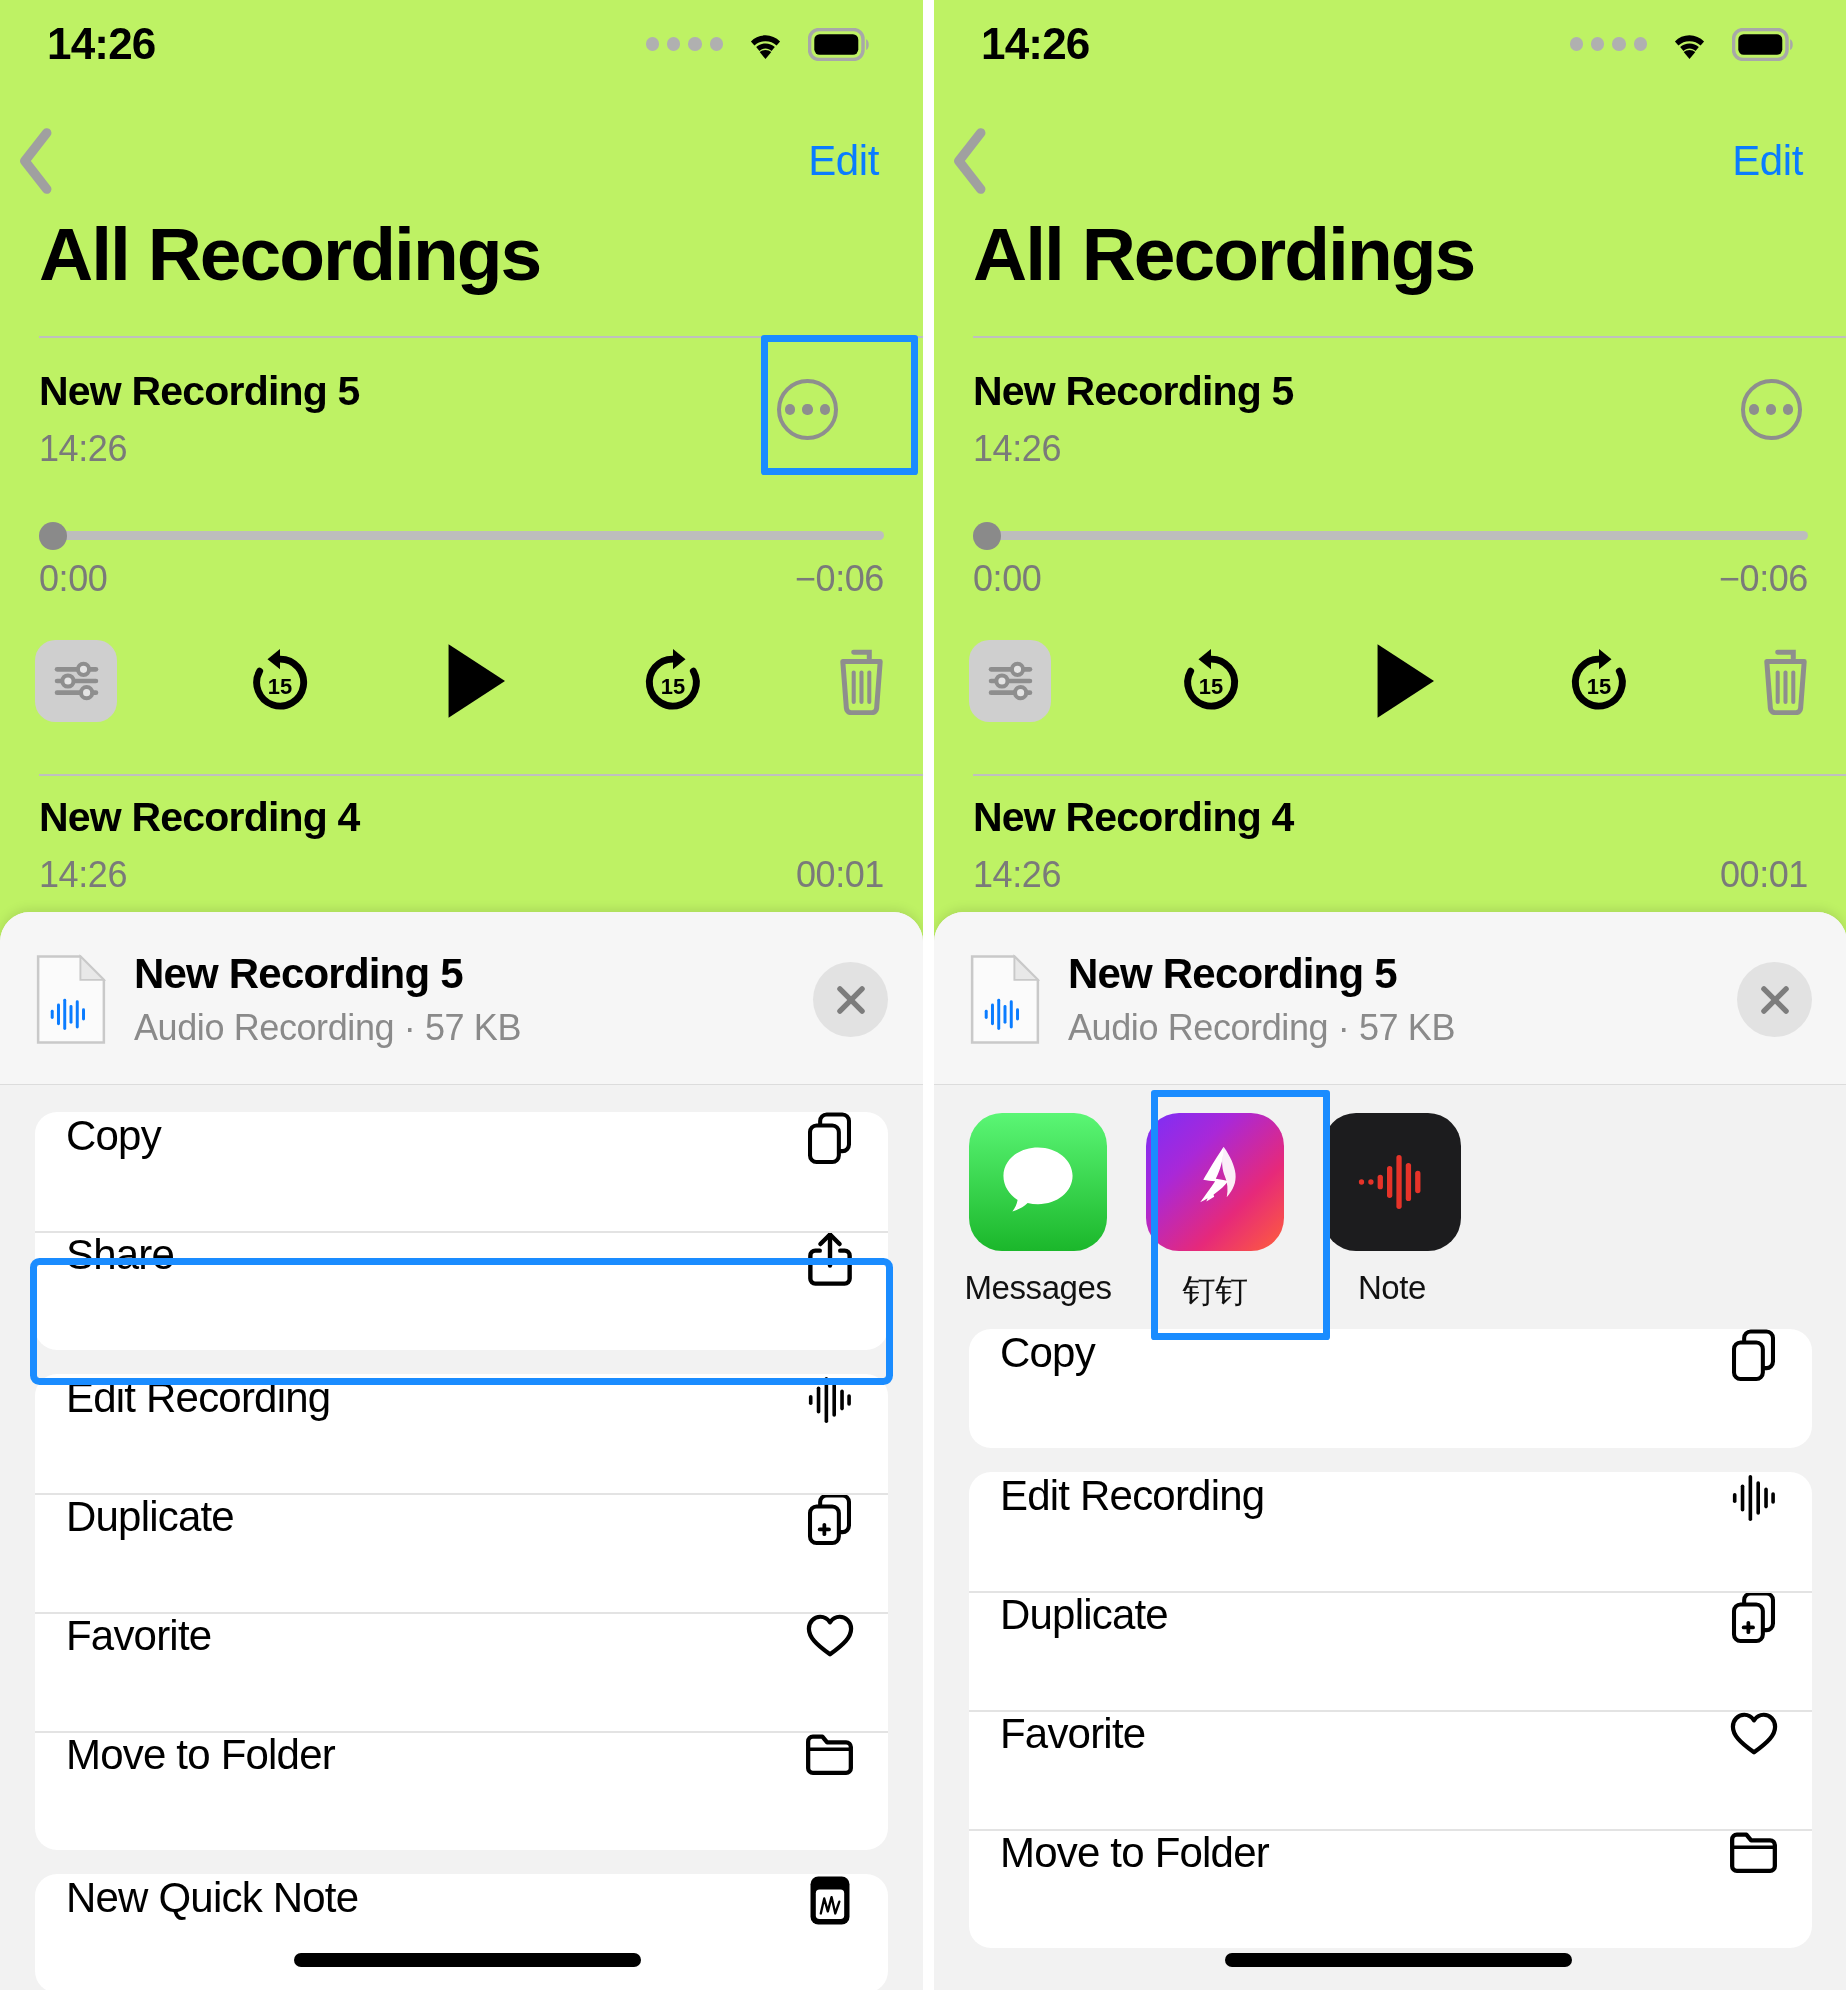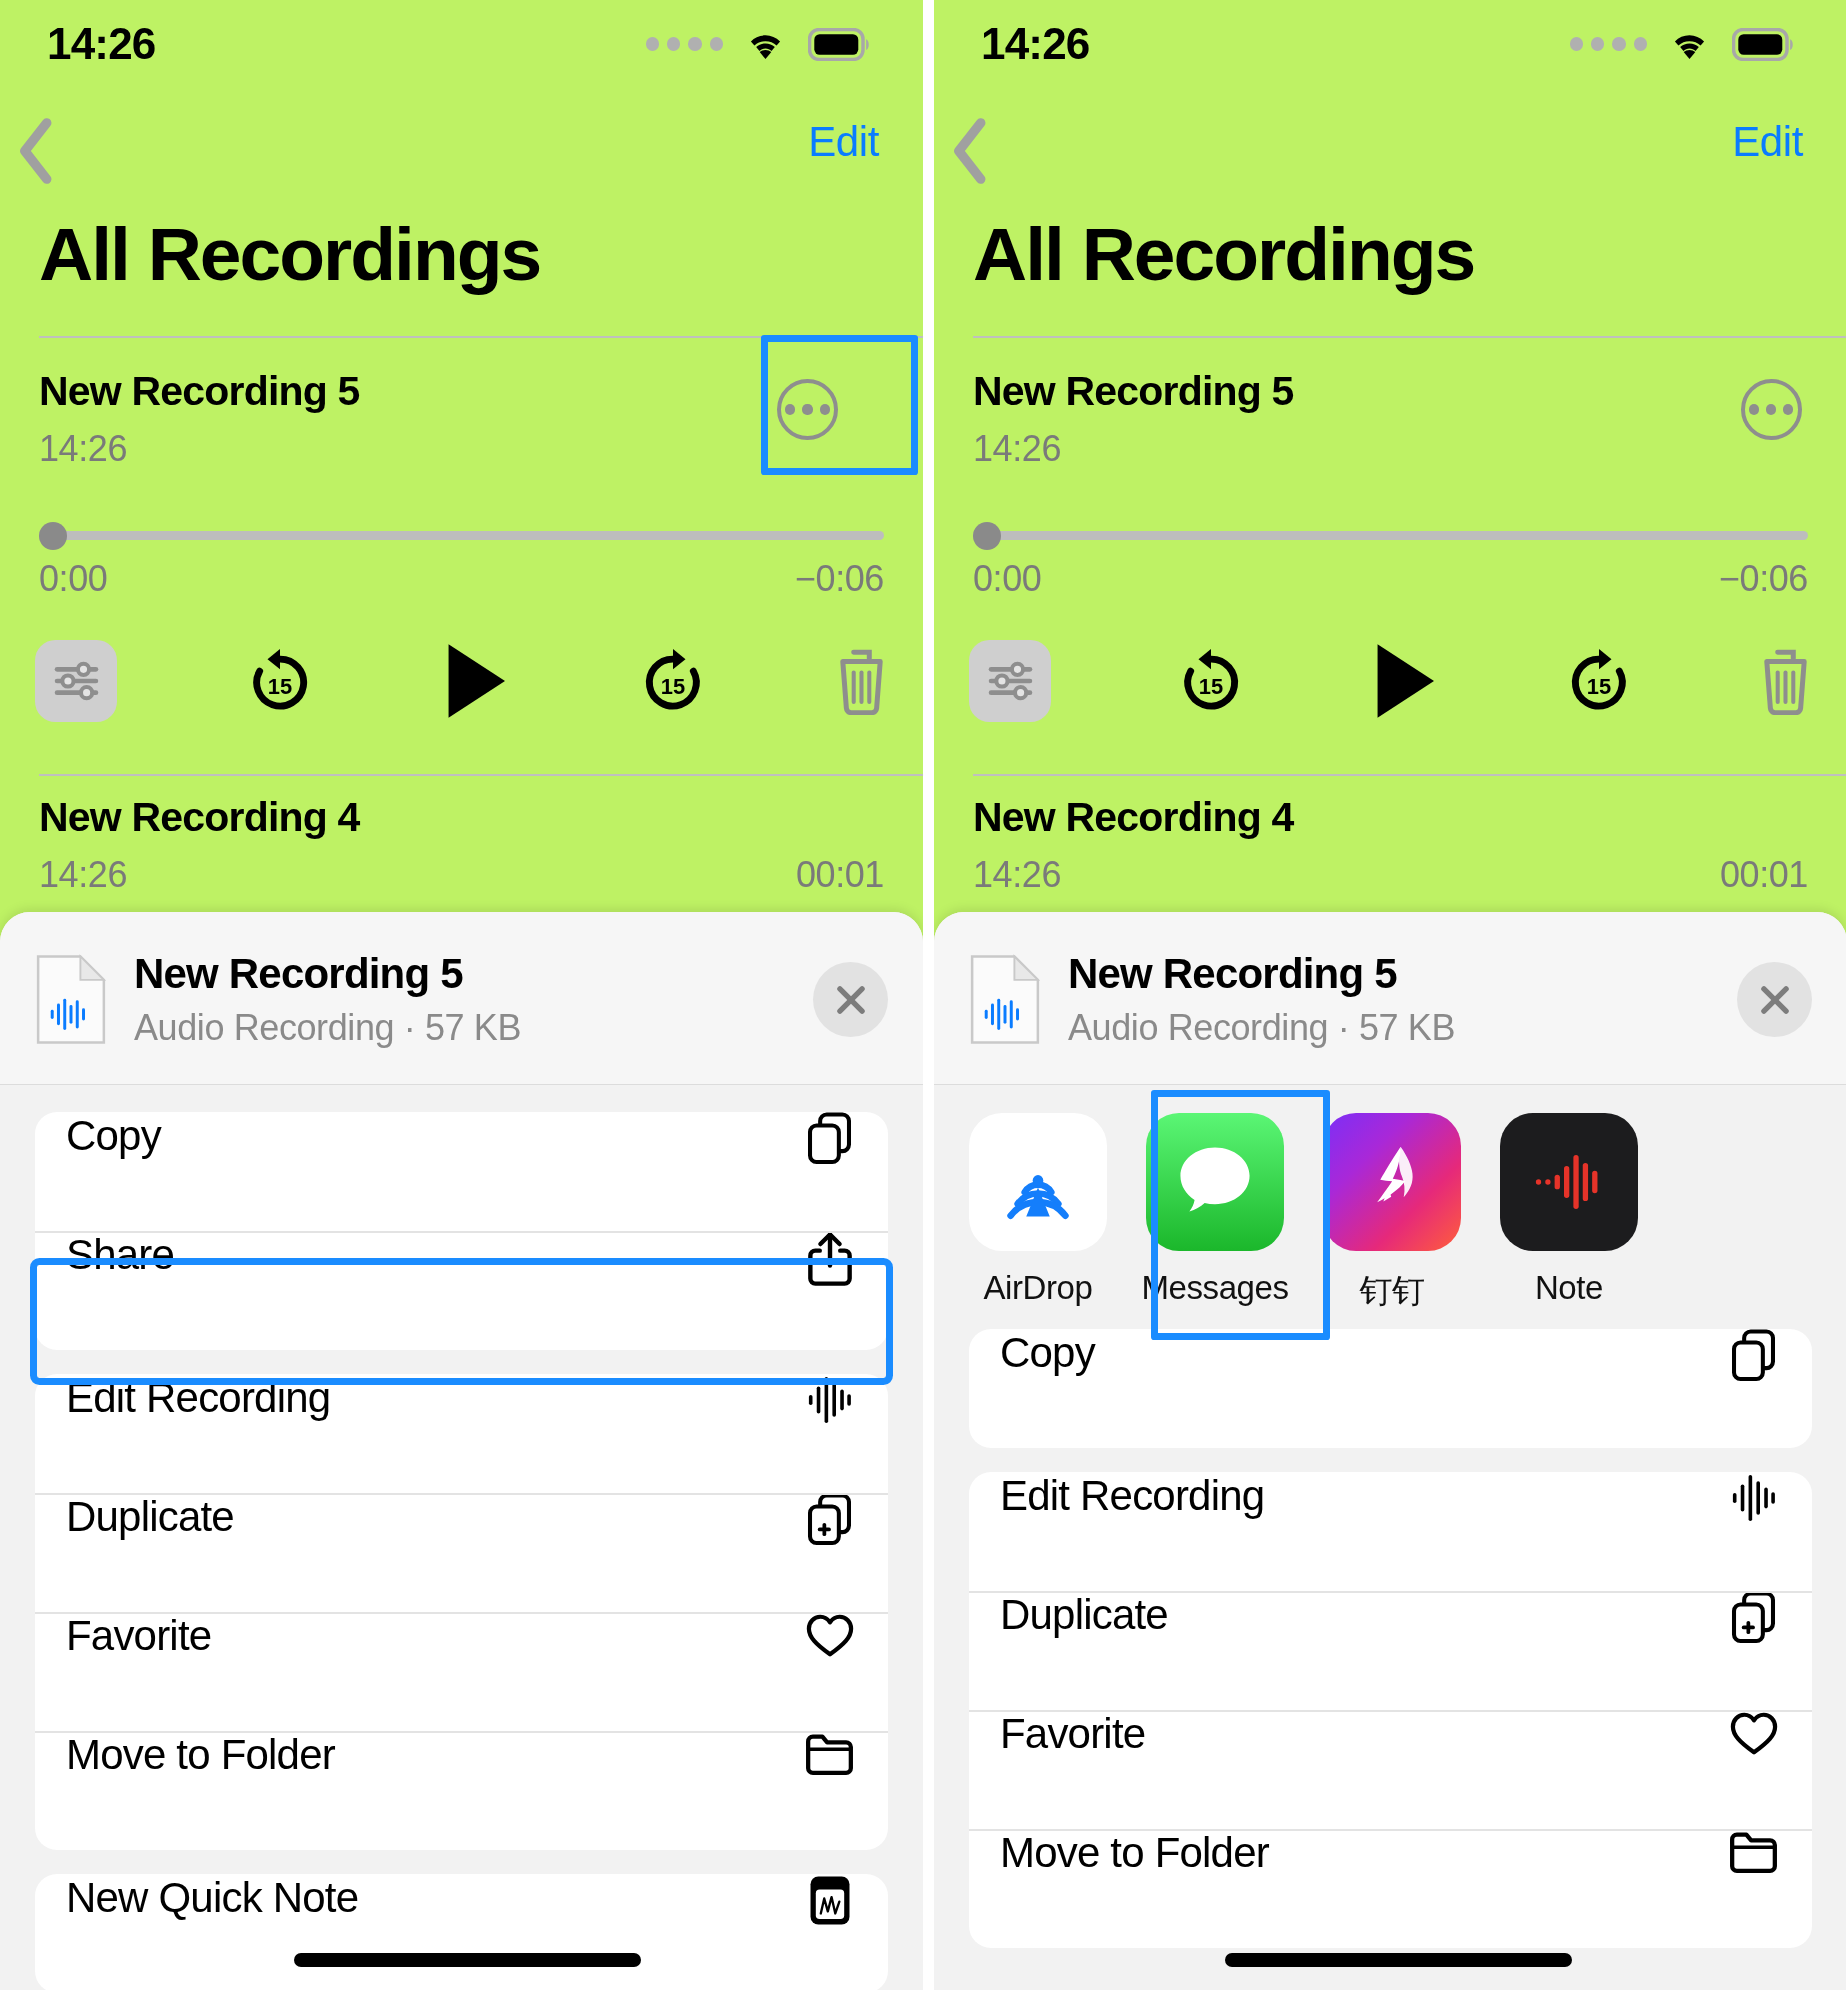--- a/index.html
+++ b/index.html
@@ -29,21 +29,21 @@
   }
   .sb-time { font-size: 44px; font-weight: bold; color: #000; letter-spacing: -0.8px; }
   .sb-right { display: flex; align-items: center; gap: 19px; }
   .sig-dots { display: flex; gap: 7.9px; align-items: center; }
   .sig-dots i { width: 13.4px; height: 13.4px; border-radius: 50%; background: #b0b0b0; display:block; }
   .wifi svg, .batt svg { display: block; }
 
   
   .navbar {
     position: absolute; top: 118px; left: 0; right: 0; height: 86px;
-    display: flex; justify-content: space-between;
+    display: flex; align-items: center; justify-content: space-between;
     padding: 0 44px 0 17.3px;
   }
   .back-chevron { width: 47px; height: 66px; display: flex; align-items: center; }
   .edit-btn { font-size: 42px; color: #0a7cff; letter-spacing: -0.4px; }
 
   .page-title {
     position: absolute; top: 217px; left: 39px;
     font-size: 75px; font-weight: bold; color: #000;
     letter-spacing: -2px; line-height: 1;
   }
@@ -510,34 +510,20 @@
           <svg width="38" height="38" viewBox="0 0 24 24">
               <g stroke="#7d7d7d" stroke-width="3.4" stroke-linecap="round">
                 <line x1="5" y1="5" x2="19" y2="19"></line>
                 <line x1="19" y1="5" x2="5" y2="19"></line>
               </g>
             </svg>
         </span>
       </div>
 
       <div class="apps-row">
-        <div class="app">
-          <span class="app-tile" style="background:#ffffff;">
-            <svg width="94" height="94" viewBox="0 0 60 60">
-              <g fill="none" stroke="#147efb" stroke-width="4.2" stroke-linecap="round">
-                <path d="M17 44a16 16 0 0 1 26 0"></path>
-                <path d="M21.5 36.5a10 10 0 0 1 17 0"></path>
-                <path d="M12.5 51.5a22 22 0 0 1 35 0"></path>
-              </g>
-              <circle cx="30" cy="29" r="3.4" fill="#147efb"></circle>
-              <path d="M30 33.5L22.5 52h15z" fill="#147efb"></path>
-            </svg>
-          </span>
-          <span class="app-label">AirDrop</span>
-        </div>
 
         <div class="app">
           <span class="app-tile" style="background:linear-gradient(180deg,#5bf675 0%,#1bb72b 100%);">
             <svg width="88" height="88" viewBox="0 0 56 56">
               <path d="M28 6c12.2 0 22 8 22 18.1S40.2 42.2 28 42.2c-2.3 0-4.5-.3-6.6-.8-2.6 2.4-6 4.5-9.7 5.3 1.7-2.2 2.9-4.8 3.3-7.3C9.6 36 6 30.6 6 24.1 6 14 15.8 6 28 6z" fill="#ffffff"></path>
             </svg>
           </span>
           <span class="app-label">Messages</span>
         </div>
 

